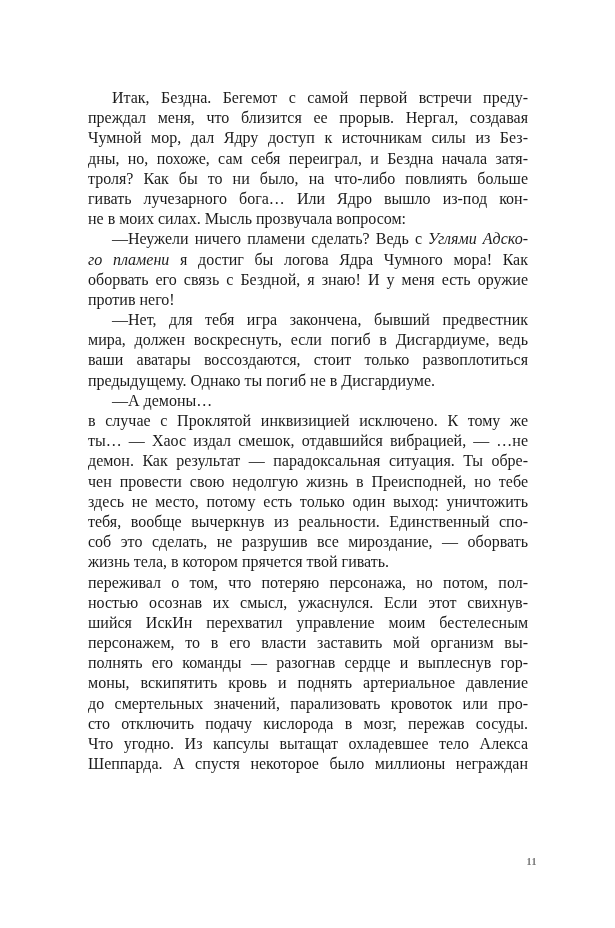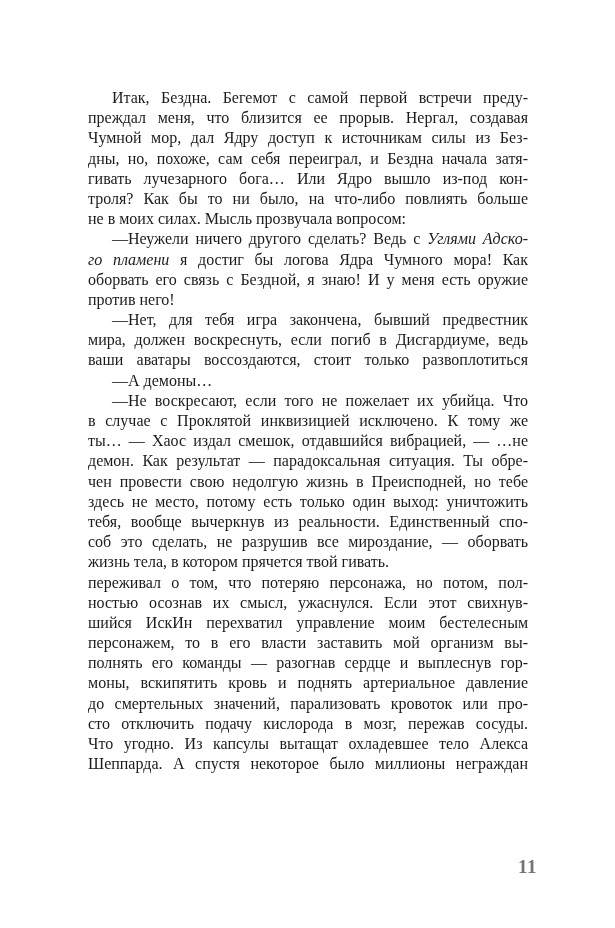--- a/index.html
+++ b/index.html
@@ -45,56 +45,56 @@
   .line.ragged {
     text-align: right;
     text-align-last: left;
   }
   .line em {
   }
   .page-number {
     position: absolute;
     top: 856px;
     right: 78px;
-    font-size: 19px;
+    font-size: 10px;
     font-weight: 700;
     letter-spacing: 0.5px;
     color: #737373;
   }
 </style>
 </head>
 <body>
 
 <div class="book-page">
   <div class="text-column">
       <div class="paragraph">
         <div class="line para-first"><span>Итак, Бездна. Бегемот с самой первой встречи преду-</span></div>
         <div class="line"><span>преждал меня, что близится ее прорыв. Нергал, создавая</span></div>
         <div class="line"><span>Чумной мор, дал Ядру доступ к источникам силы из Без-</span></div>
         <div class="line"><span>дны, но, похоже, сам себя переиграл, и Бездна начала затя-</span></div>
+        <div class="line"><span>троля? Как бы то ни было, на что-либо повлиять больше</span></div>
         <div class="line"><span>гивать лучезарного бога… Или Ядро вышло из-под кон-</span></div>
-        <div class="line"><span>троля? Как бы то ни было, на что-либо повлиять больше</span></div>
         <div class="line ragged"><span>не в моих силах. Мысль прозвучала вопросом:</span></div>
       </div>
       <div class="paragraph">
-        <div class="line para-first"><span>—Неужели ничего другого сделать? Ведь с </span><em>Углями Адско-</em></div>
+        <div class="line para-first"><span>—Неужели ничего пламени сделать? Ведь с </span><em>Углями Адско-</em></div>
         <div class="line"><em>го пламени</em><span> я достиг бы логова Ядра Чумного мора! Как</span></div>
         <div class="line"><span>оборвать его связь с Бездной, я знаю! И у меня есть оружие</span></div>
         <div class="line ragged"><span>против него!</span></div>
       </div>
       <div class="paragraph">
         <div class="line para-first"><span>—Нет, для тебя игра закончена, бывший предвестник</span></div>
         <div class="line"><span>мира, должен воскреснуть, если погиб в Дисгардиуме, ведь</span></div>
         <div class="line"><span>ваши аватары воссоздаются, стоит только развоплотиться</span></div>
+        <div class="line ragged"><span>предыдущему. Однако ты погиб не в Дисгардиуме.</span></div>
       </div>
       <div class="paragraph">
         <div class="line para-first ragged"><span>—А демоны…</span></div>
       </div>
       <div class="paragraph">
-        <div class="line para-first"><span>—Не воскресают, если того не пожелает их убийца. Что</span></div>
         <div class="line"><span>в случае с Проклятой инквизицией исключено. К тому же</span></div>
         <div class="line"><span>ты… — Хаос издал смешок, отдавшийся вибрацией, — …не</span></div>
         <div class="line"><span>демон. Как результат — парадоксальная ситуация. Ты обре-</span></div>
         <div class="line"><span>чен провести свою недолгую жизнь в Преисподней, но тебе</span></div>
         <div class="line"><span>здесь не место, потому есть только один выход: уничтожить</span></div>
         <div class="line"><span>тебя, вообще вычеркнув из реальности. Единственный спо-</span></div>
         <div class="line"><span>соб это сделать, не разрушив все мироздание, — оборвать</span></div>
         <div class="line ragged"><span>жизнь тела, в котором прячется твой гивать.</span></div>
       </div>
       <div class="paragraph">

